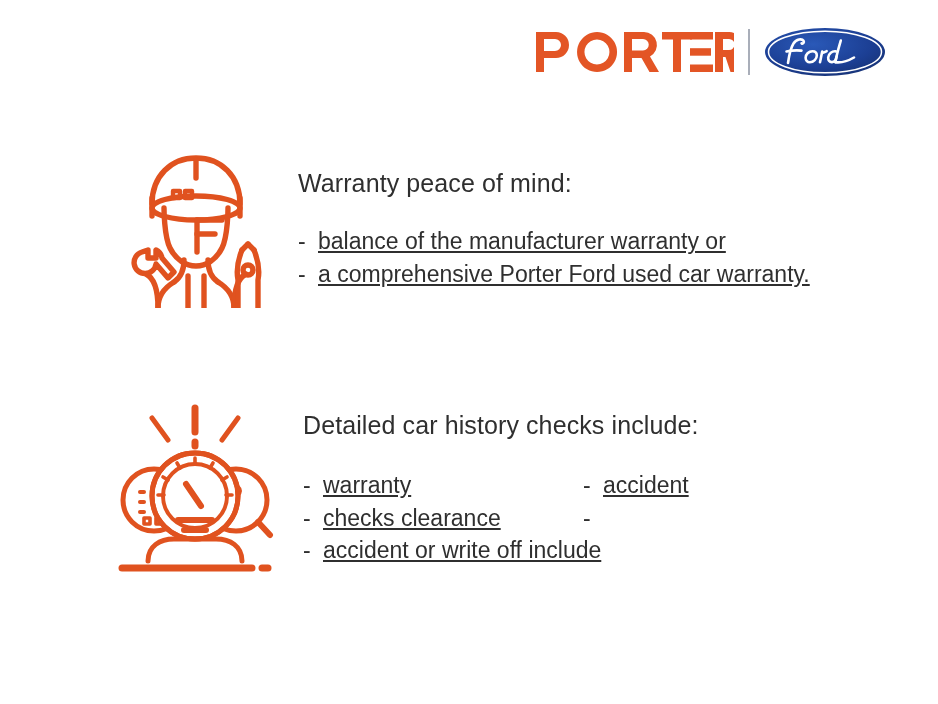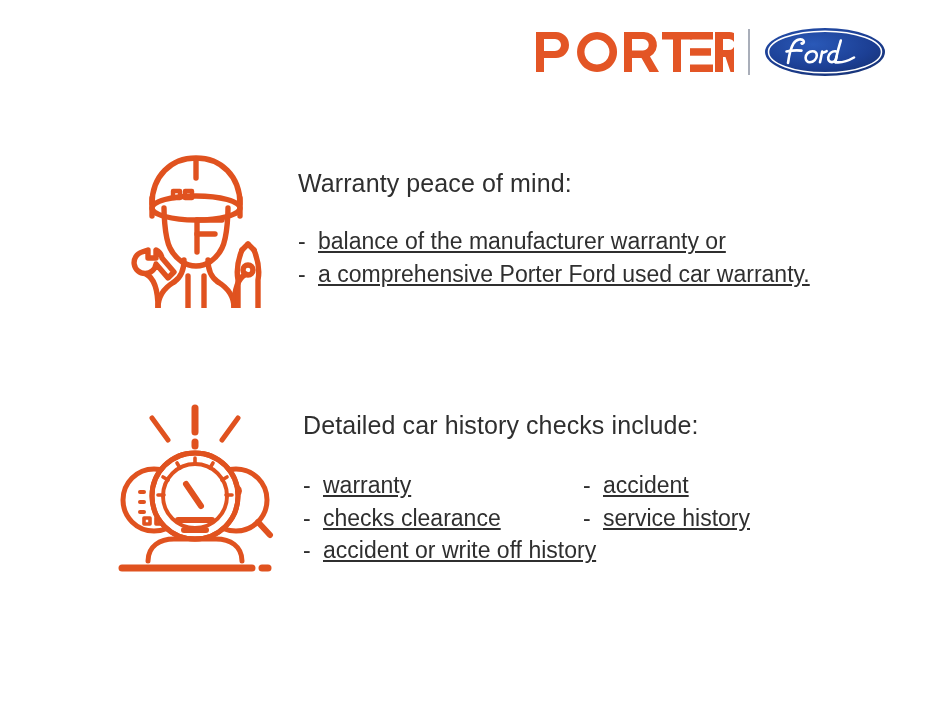--- a/index.html
+++ b/index.html
@@ -325,28 +325,27 @@
           </span>
         </li>
 
         <li class="bullet-row">
           <span class="bullet-item bullet-col-left">
             <span class="bullet-dash">-</span>
             <span class="bullet-label">checks clearance</span>
           </span>
           <span class="bullet-item bullet-col-right">
             <span class="bullet-dash">-</span>
-            <span class="bullet-label">service history</span>
           </span>
         </li>
 
         <li class="bullet-row bullet-row-wide">
           <span class="bullet-item">
             <span class="bullet-dash">-</span>
-            <span class="bullet-label">accident or write off history</span>
+            <span class="bullet-label">accident or write off include</span>
           </span>
         </li>
 
       </ul>
     </div>
   </div>
 
 </div>
 
 </body></html>

